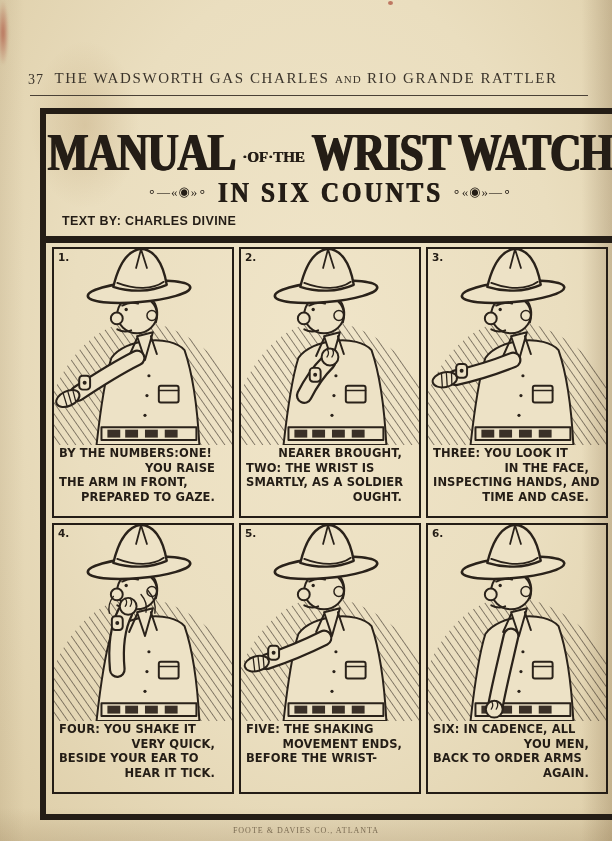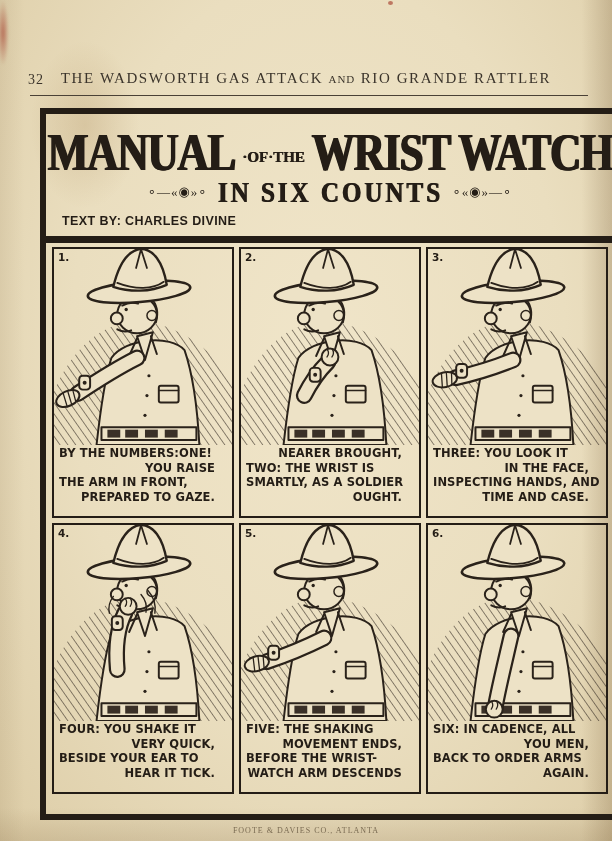--- a/index.html
+++ b/index.html
@@ -58,23 +58,23 @@
     font-family:"Liberation Serif",serif;font-size:8px;letter-spacing:1px;color:#7a6b52;margin-top:24px;}
 </style>
 </head>
 <body>
 
 <div class="stain1"></div>
 <div class="red-smudge"></div>
 <div class="red-dot"></div>
 
 <div class="pagehead">
-  <span class="pagenum">32</span>
+  <span class="pagenum">37</span>
   <div class="masthead">
-    <span>THE WADSWORTH GAS ATTACK</span>
+    <span>THE WADSWORTH GAS CHARLES</span>
     <span class="conj">AND</span>
     <span>RIO GRANDE RATTLER</span>
   </div>
 </div>
 <div class="head-rule"></div>
 
 <div class="frame">
   <div class="title-row">
     <span class="big-word">MANUAL</span>
     <span class="of-the">
@@ -354,21 +354,20 @@
           </g>
           <g transform="translate(33,143)" stroke="#2a221a" fill="#ede2c6" stroke-width="2">
       <rect x="-5.5" y="-7" width="11" height="14" rx="3.5"></rect>
             <circle r="2" fill="#2a221a" stroke="none"></circle>
           </g>
         </svg>
       <div class="caption">
         <div class="cap-line l">FIVE: THE SHAKING</div>
         <div class="cap-line r">MOVEMENT ENDS,</div>
         <div class="cap-line l">BEFORE THE WRIST-</div>
-        <div class="cap-line r">WATCH ARM DESCENDS</div>
       </div>
     </div>
 
     <div class="panel">
       <span class="pnum">6.</span>
       <svg class="art" viewBox="0 0 180 212" preserveAspectRatio="xMidYMax slice">
           <defs>
             <pattern id="h5" width="6.5" height="6.5" patternUnits="userSpaceOnUse" patternTransform="rotate(-35)">
       <line x1="0" y1="0" x2="0" y2="6.5" stroke="#2a221a" stroke-width="1.05"></line>
             </pattern>

